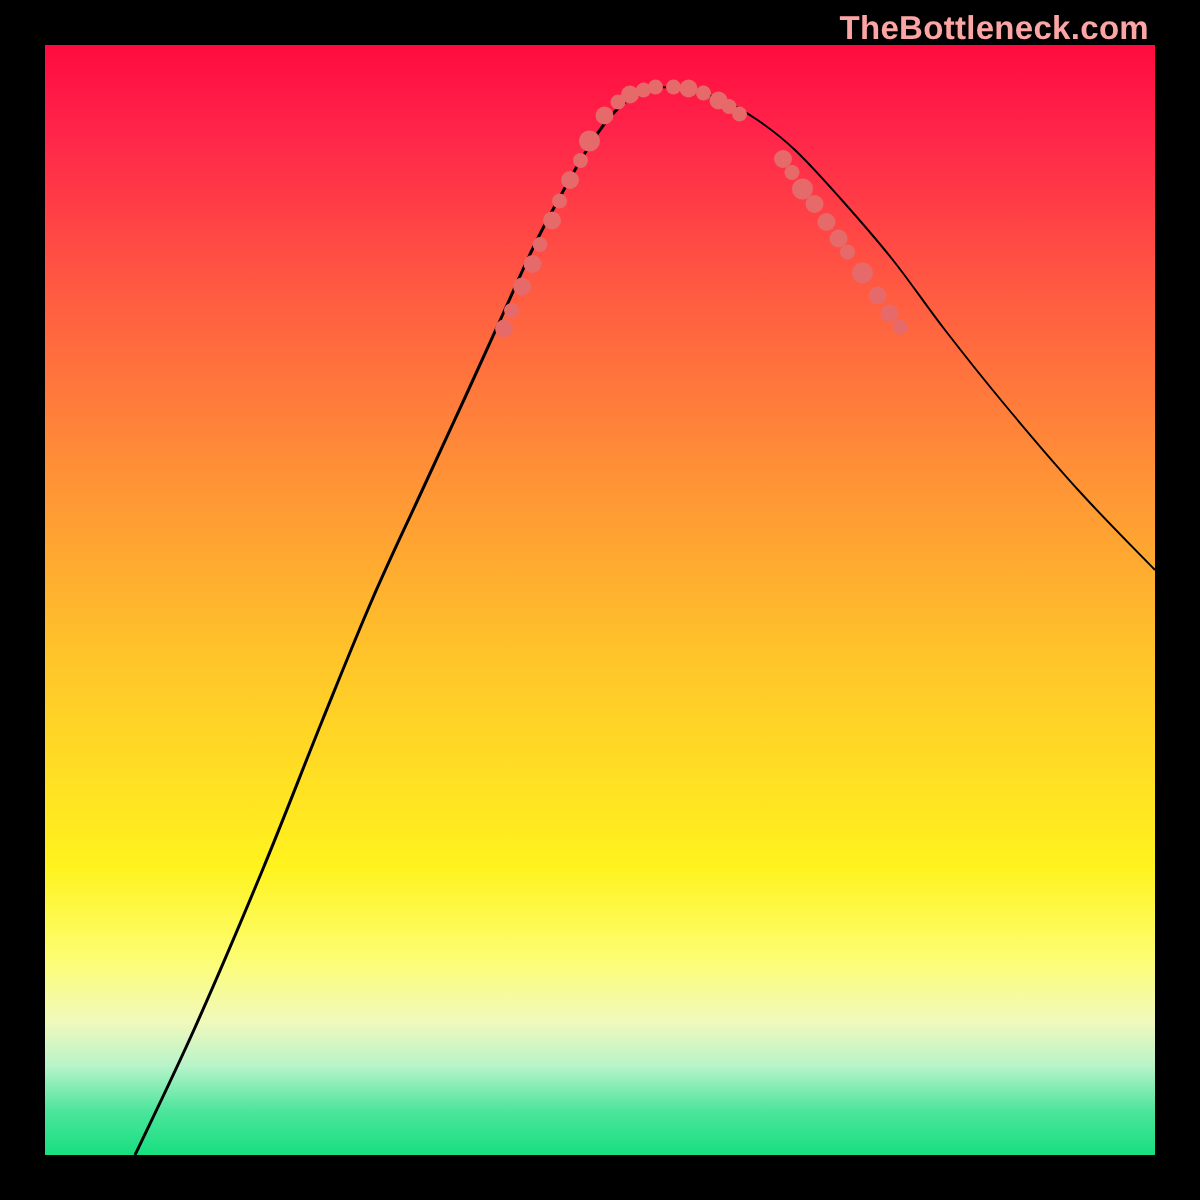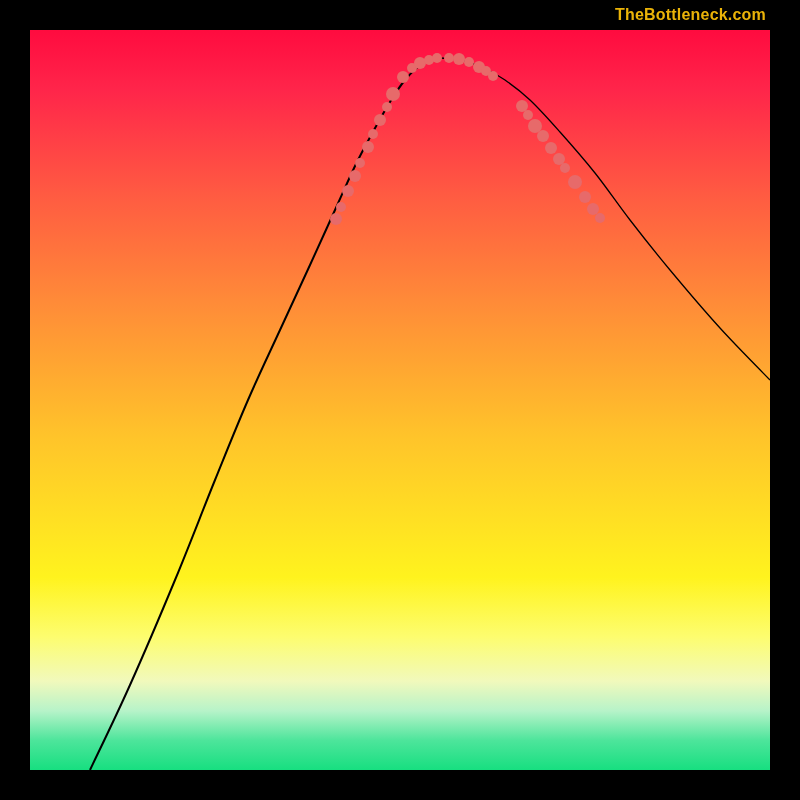--- a/index.html
+++ b/index.html
@@ -27,23 +27,23 @@
       #f1f9bc 88%,
       #b7f3c9 92%,
       #4de59b 96%,
       #17df80 100%);
   }
   .watermark {
     position: absolute;
     top: 6px;
     right: 34px;
     font-family: Arial, Helvetica, sans-serif;
-    font-size: 16px;
+    font-size: 22px;
     font-weight: 600;
-    color: #eab308;
+    color: #fca5a5;
     letter-spacing: 0.2px;
   }
   svg.plot {
     position: absolute;
     left: 0;
     top: 0;
     width: 740px;
     height: 740px;
   }
   .curve {

